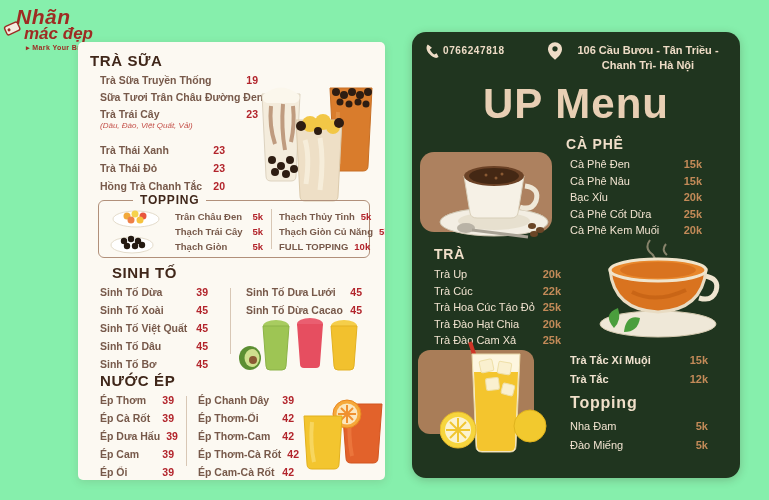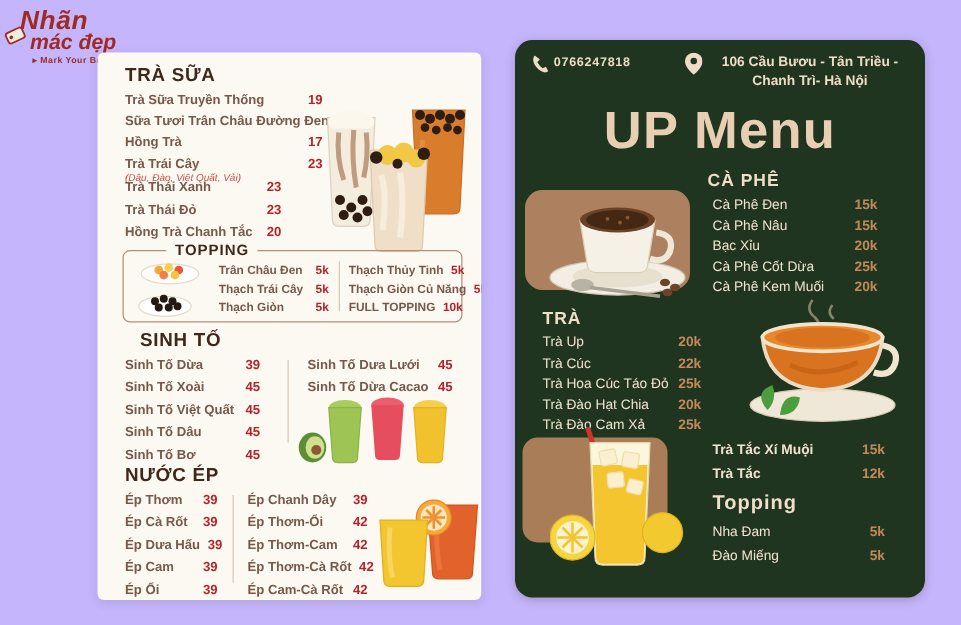--- a/index.html
+++ b/index.html
@@ -1,18 +1,18 @@
 <!DOCTYPE html>
 <html><head>
 <meta charset="utf-8">
 <style>
   html,body{margin:0;padding:0;}
   body{width:769px;height:500px;overflow:hidden;background:#f7efe2;
        font-family:"Liberation Sans", sans-serif;}
-  .canvas{position:relative;width:769px;height:500px;background:#c4b5fd;}
+  .canvas{position:relative;width:769px;height:500px;background:#86efac;}
 
   
   .logo{position:absolute;left:16px;top:8px;width:110px;color:#9e2b23;}
   .logo .l1{font-size:21px;font-weight:bold;font-style:italic;line-height:18px;letter-spacing:.5px;}
   .logo .l2{font-size:17px;font-weight:bold;font-style:italic;line-height:16px;margin-left:8px;}
   .logo .tag{position:absolute;left:-14px;top:10px;}
   .logo .tagline{font-size:7px;font-weight:bold;margin-left:10px;margin-top:2px;letter-spacing:.4px;}
 
   
   .leftcard{position:absolute;left:78px;top:42px;width:307px;height:438px;
@@ -67,42 +67,35 @@
           </g>
         </svg>
     </span>
     <div class="l1">Nhãn</div>
     <div class="l2">mác đẹp</div>
     <div class="tagline">▸ Mark Your Brand</div>
   </div>
 
   <div class="leftcard">
 
-    <div class="h-brown" style="left:22px;top:10px;">TRÀ SỮA</div>
+    <div class="h-brown" style="left:12px;top:10px;">TRÀ SỮA</div>
 
     <div class="mlist listA" style="left:22px;top:32px;width:158px;">
 
     <div class="rowwrap">
           <div class="mrow">
             <span class="mname">Trà Sữa Truyền Thống</span>
             <span class="mprice">19</span>
           </div>
 
         </div>
         <div class="rowwrap">
           <div class="mrow">
             <span class="mname">Sữa Tươi Trân Châu Đường Đen</span>
             <span class="mprice">25</span>
-          </div>
-
-        </div>
-        <div class="rowwrap">
-          <div class="mrow">
-            <span class="mname">Hồng Trà</span>
-            <span class="mprice">17</span>
           </div>
 
         </div>
         <div class="rowwrap">
           <div class="mrow">
             <span class="mname">Trà Trái Cây</span>
             <span class="mprice">23</span>
           </div>
           <div class="mnote">(Dâu, Đào, Việt Quất, Vải)</div>
         </div>

